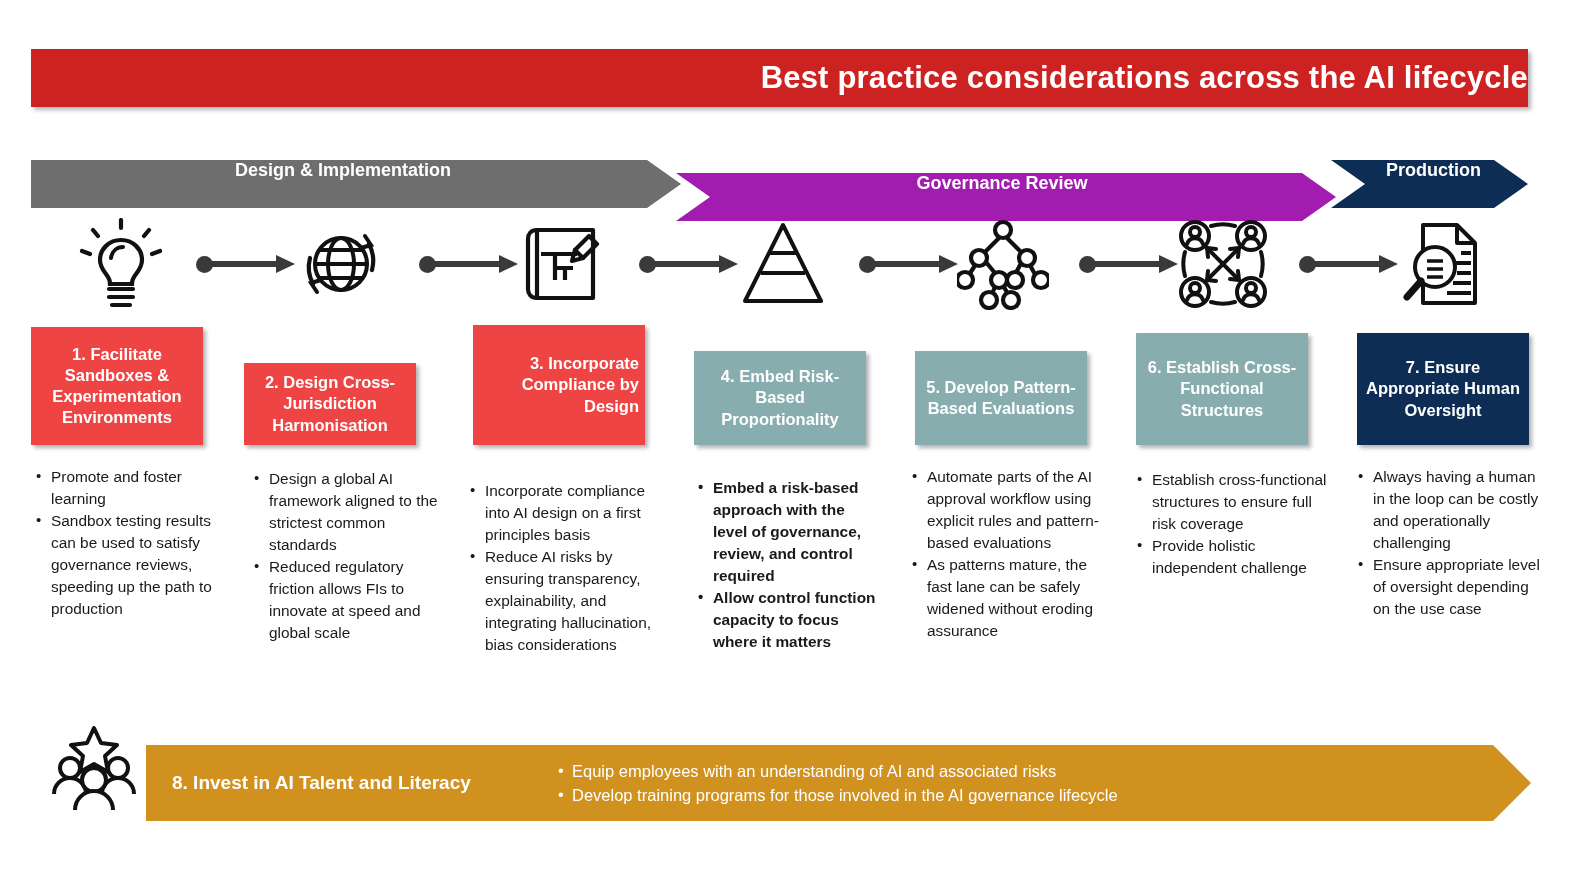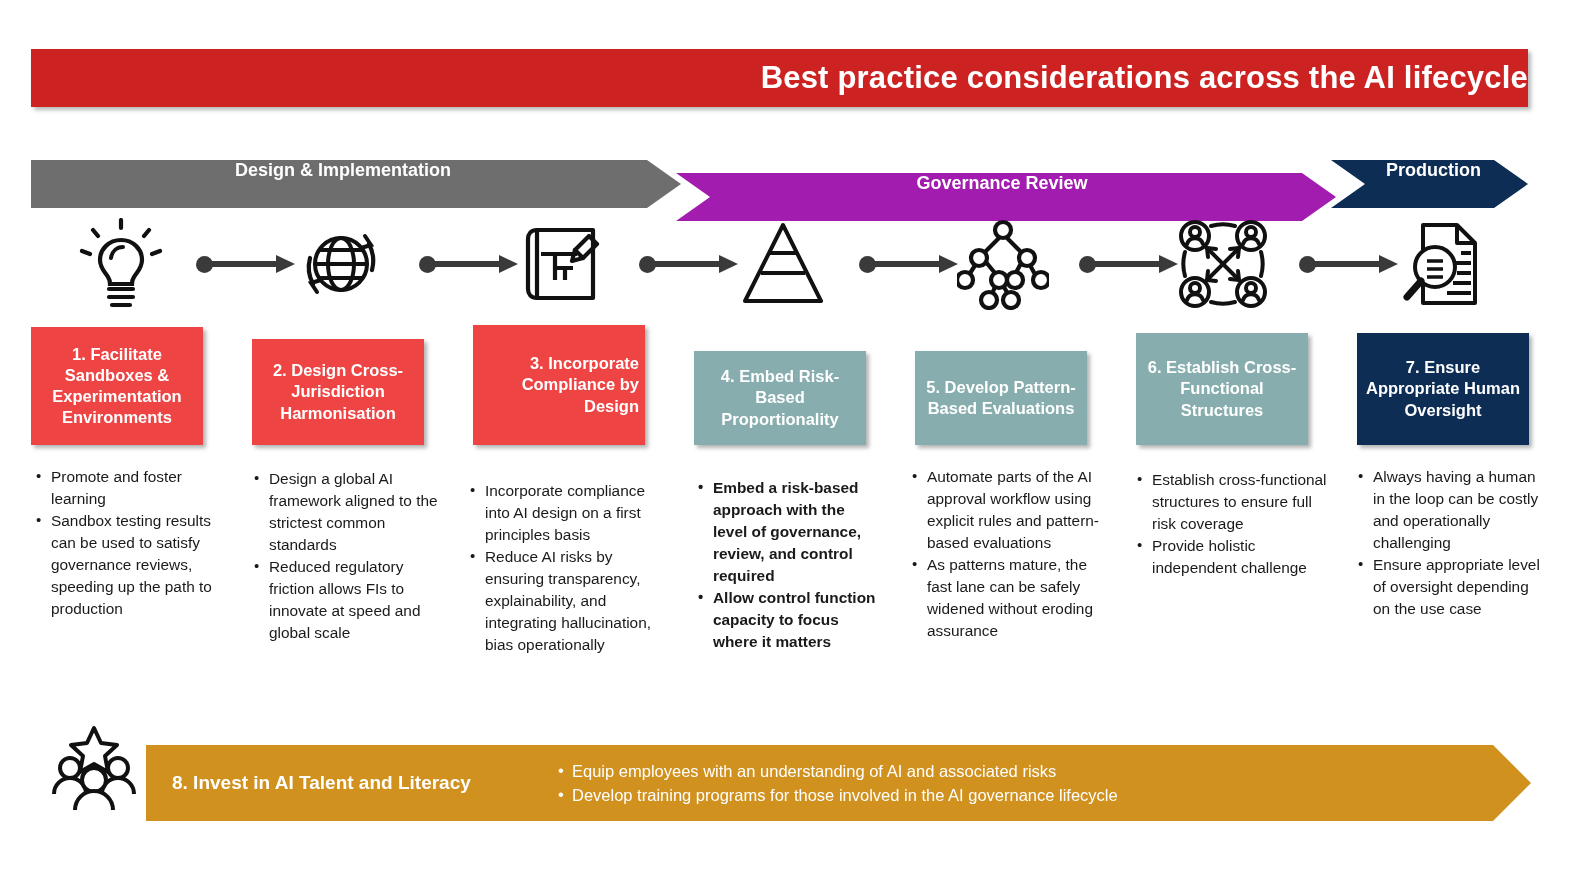--- a/index.html
+++ b/index.html
@@ -200,21 +200,21 @@
       <path d="M62 34h10M56 44h16M58 54h14M54 64h18M48 74h24"></path>
       <circle cx="36" cy="48" r="20" fill="#fff"></circle>
       <path d="M28 42h16M28 50h16M28 58h16" stroke-width="3.6"></path>
       <path d="M22 62L8 78" stroke-width="7" stroke-linecap="round"></path>
     </svg>
   </div>
 </div>
 
 <div class="steps">
   <div class="step-box gray" style="left:0;height:118px;">1. Facilitate Sandboxes &amp; Experimentation Environments</div>
-  <div class="step-box gray" style="left:221px;height:106px;">2. Design Cross-Jurisdiction Harmonisation</div>
+  <div class="step-box gray" style="left:213px;height:82px;">2. Design Cross-Jurisdiction Harmonisation</div>
   <div class="step-box gray" style="left:442px;height:120px;text-align:right;">3. Incorporate Compliance by Design</div>
   <div class="step-box teal" style="left:663px;height:94px;">4. Embed Risk-Based Proportionality</div>
   <div class="step-box teal" style="left:884px;height:94px;">5. Develop Pattern-Based Evaluations</div>
   <div class="step-box teal" style="left:1105px;height:112px;">6. Establish Cross-Functional Structures</div>
   <div class="step-box navy" style="left:1326px;height:112px;">7. Ensure Appropriate Human Oversight</div>
 </div>
 
 <div class="cols">
   <div class="col" style="left:3px;">
     <ul>
@@ -224,21 +224,21 @@
   </div>
   <div class="col" style="left:221px;top:2px;">
     <ul>
       <li>Design a global AI framework aligned to the strictest common standards</li>
       <li>Reduced regulatory friction allows FIs to innovate at speed and global scale</li>
     </ul>
   </div>
   <div class="col" style="left:437px;top:14px;">
     <ul>
       <li>Incorporate compliance into AI design on a first principles basis</li>
-      <li>Reduce AI risks by ensuring transparency, explainability, and integrating hallucination, bias operationally</li>
+      <li>Reduce AI risks by ensuring transparency, explainability, and integrating hallucination, bias considerations</li>
     </ul>
   </div>
   <div class="col" style="left:665px;top:11px;font-weight:bold;">
     <ul>
       <li>Embed a risk-based approach with the level of governance, review, and control required</li>
       <li>Allow control function capacity to focus where it matters</li>
     </ul>
   </div>
   <div class="col" style="left:879px;top:0;width:196px;">
     <ul>

